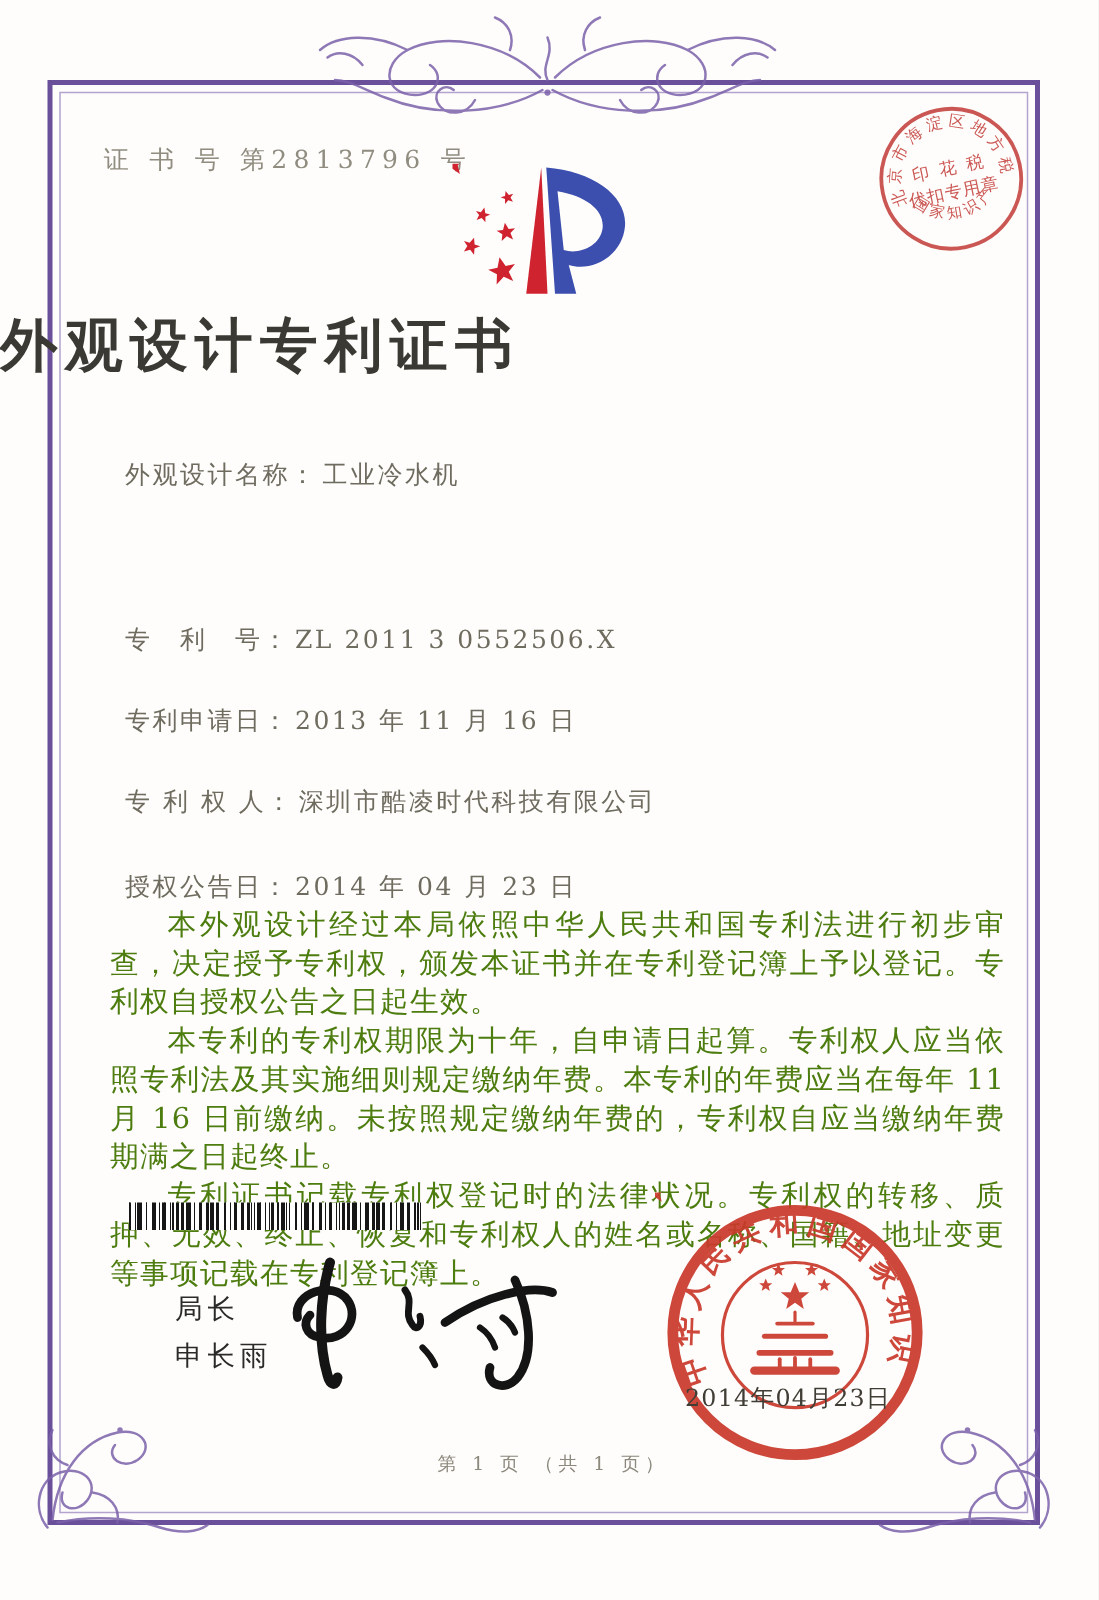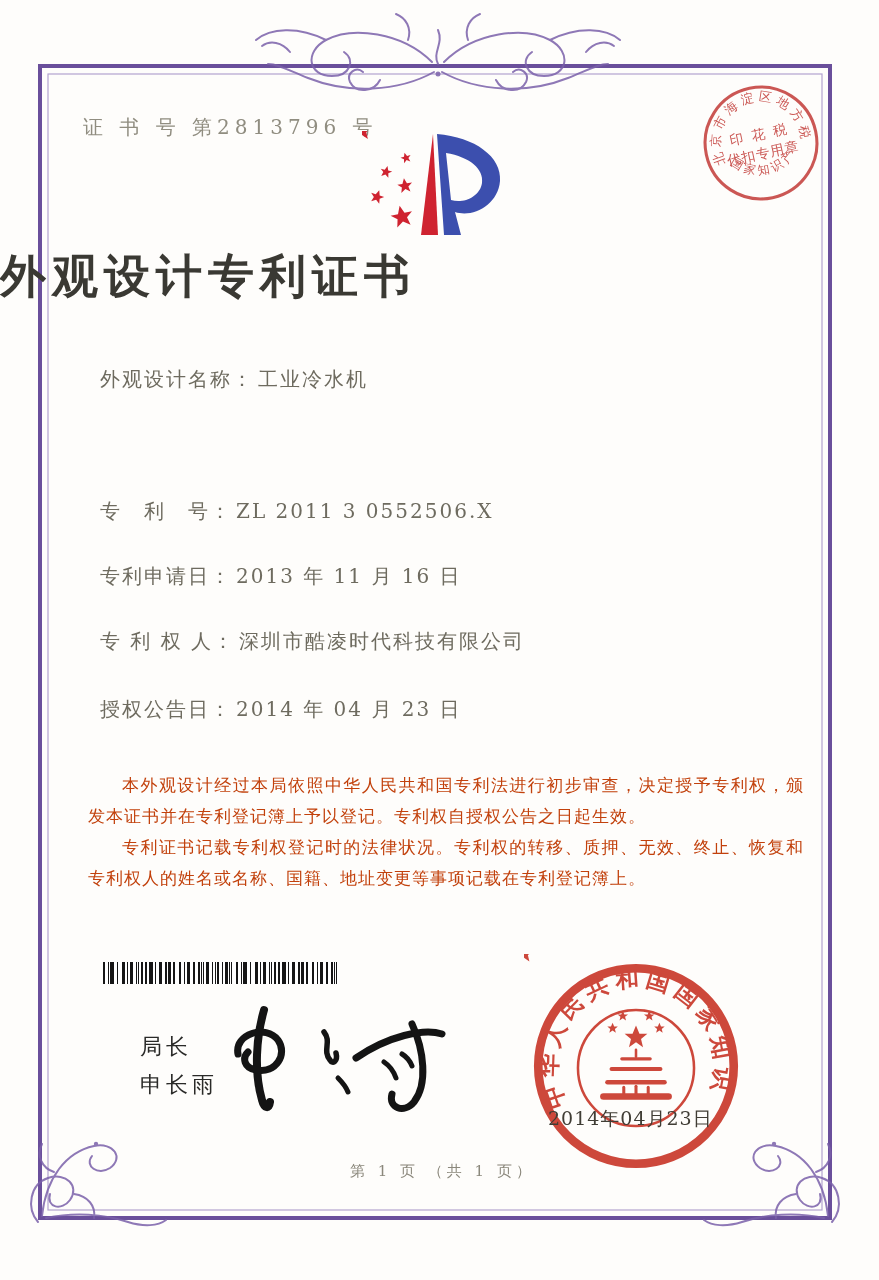--- a/index.html
+++ b/index.html
@@ -15,22 +15,22 @@
   }
   .doc-title{
     left:0;right:0;top:246px;text-align:left;font-size:46px;font-weight:700;
     letter-spacing:6px;color:#3a3933;z-index:2;white-space:nowrap;
   }
   .field-row{
     left:100px;font-size:20px;letter-spacing:2px;color:#6e6b5f;white-space:nowrap;z-index:2;text-align:right;
   }
   .field-row .val{margin-left:4px;}
   .body-text{
-    left:88px;top:770px;width:716px;font-size:17px;line-height:31px;
-    color:#c2410c;letter-spacing:1px;text-align:justify;z-index:2;
+    left:88px;top:725px;width:716px;font-size:23px;line-height:31px;
+    color:#4d7c0f;letter-spacing:1px;text-align:justify;z-index:2;
   }
   .body-text p{margin:0;text-indent:2em;}
   .barcode{
     left:103px;top:962px;width:235px;height:22px;z-index:2;
     background-color:#fff;
     background-image:
       repeating-linear-gradient(90deg,#161616 0 2px,transparent 2px 5px,#161616 5px 6px,transparent 6px 8px,#161616 8px 11px,transparent 11px 14px,#161616 14px 15px,transparent 15px 19px),
       repeating-linear-gradient(90deg,#161616 0 1px,transparent 1px 7px);
   }
   .sig-label{
@@ -130,20 +130,21 @@
   </div>
   <div class="abs field-row" style="top:628px">
     <span>专 利 权 人：</span><span class="val">深圳市酷凌时代科技有限公司</span>
   </div>
   <div class="abs field-row" style="top:696px">
     <span>授权公告日：</span><span class="val">2014 年 04 月 23 日</span>
   </div>
 
   <div class="abs body-text">
     <p>本外观设计经过本局依照中华人民共和国专利法进行初步审查，决定授予专利权，颁发本证书并在专利登记簿上予以登记。专利权自授权公告之日起生效。</p>
+    <p>本专利的专利权期限为十年，自申请日起算。专利权人应当依照专利法及其实施细则规定缴纳年费。本专利的年费应当在每年 11 月 16 日前缴纳。未按照规定缴纳年费的，专利权自应当缴纳年费期满之日起终止。</p>
     <p>专利证书记载专利权登记时的法律状况。专利权的转移、质押、无效、终止、恢复和专利权人的姓名或名称、国籍、地址变更等事项记载在专利登记簿上。</p>
   </div>
 
   <div class="abs barcode"></div>
 
   <div class="abs sig-label" style="top:1032px">局长</div>
   <div class="abs sig-label" style="top:1070px">申长雨</div>
 
   <svg class="abs" style="left:212px;top:998px;z-index:3" width="240" height="118" viewBox="0 0 240 118">
     <g stroke="#141414" fill="none" stroke-linecap="round" stroke-linejoin="round">

